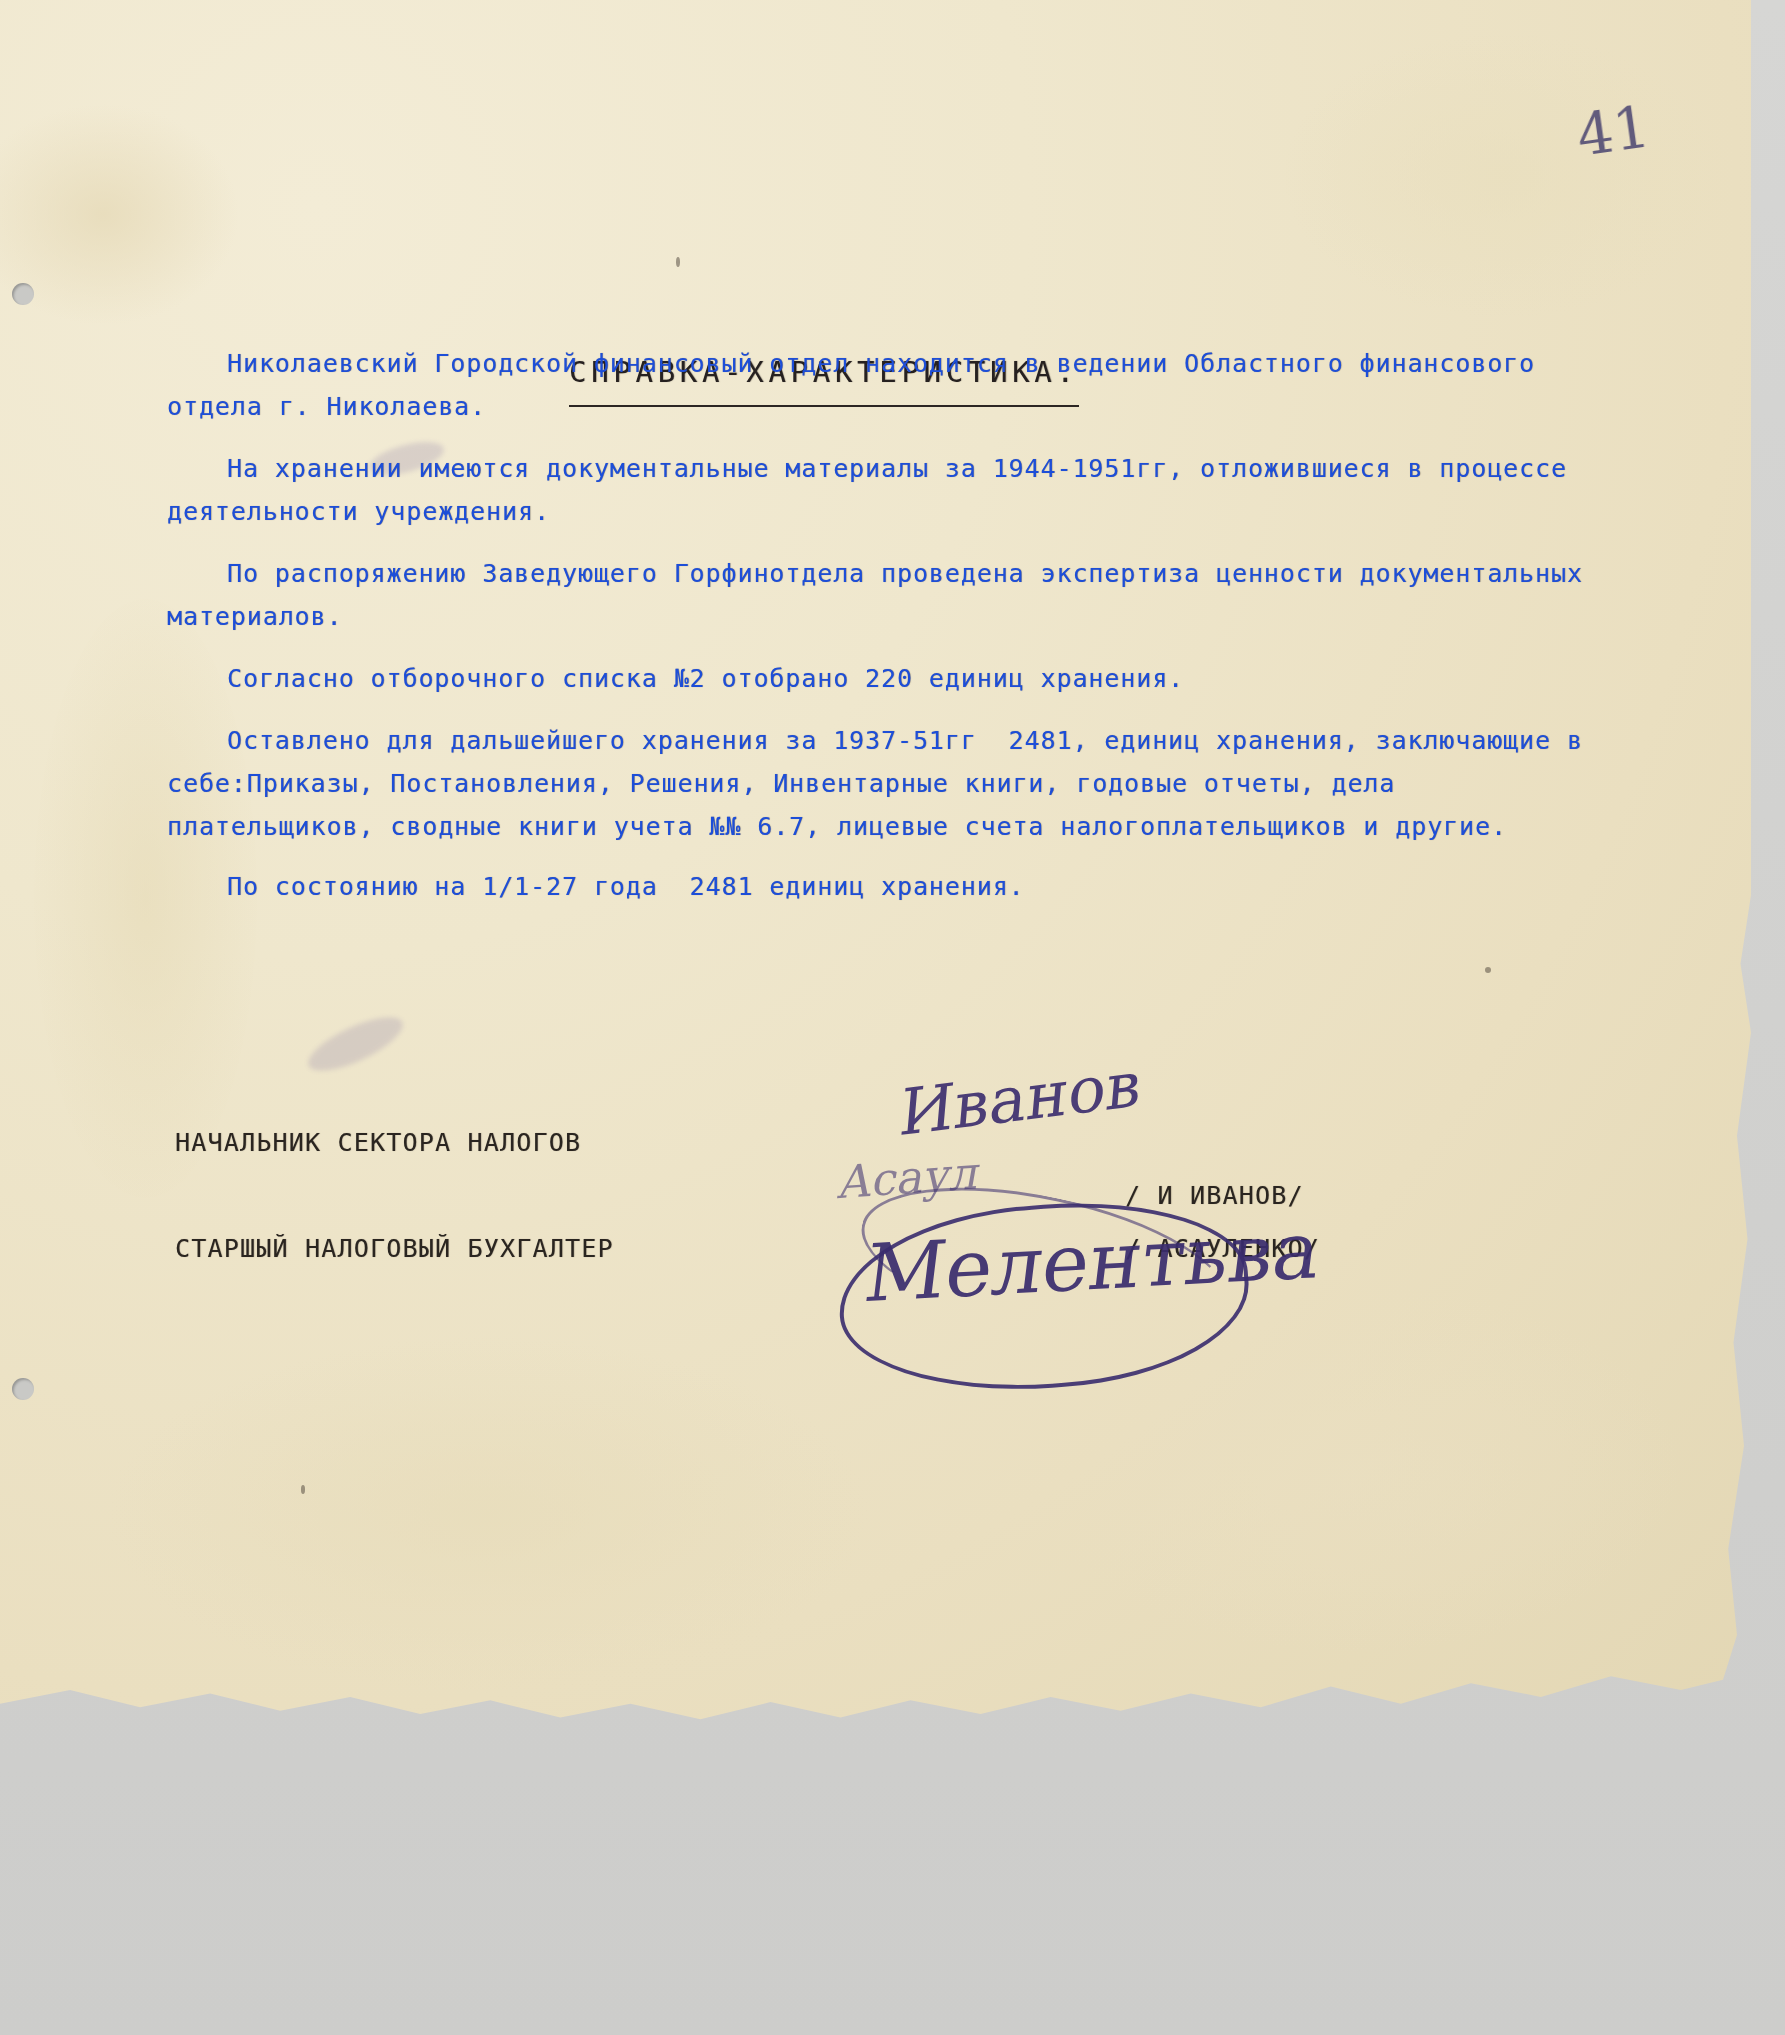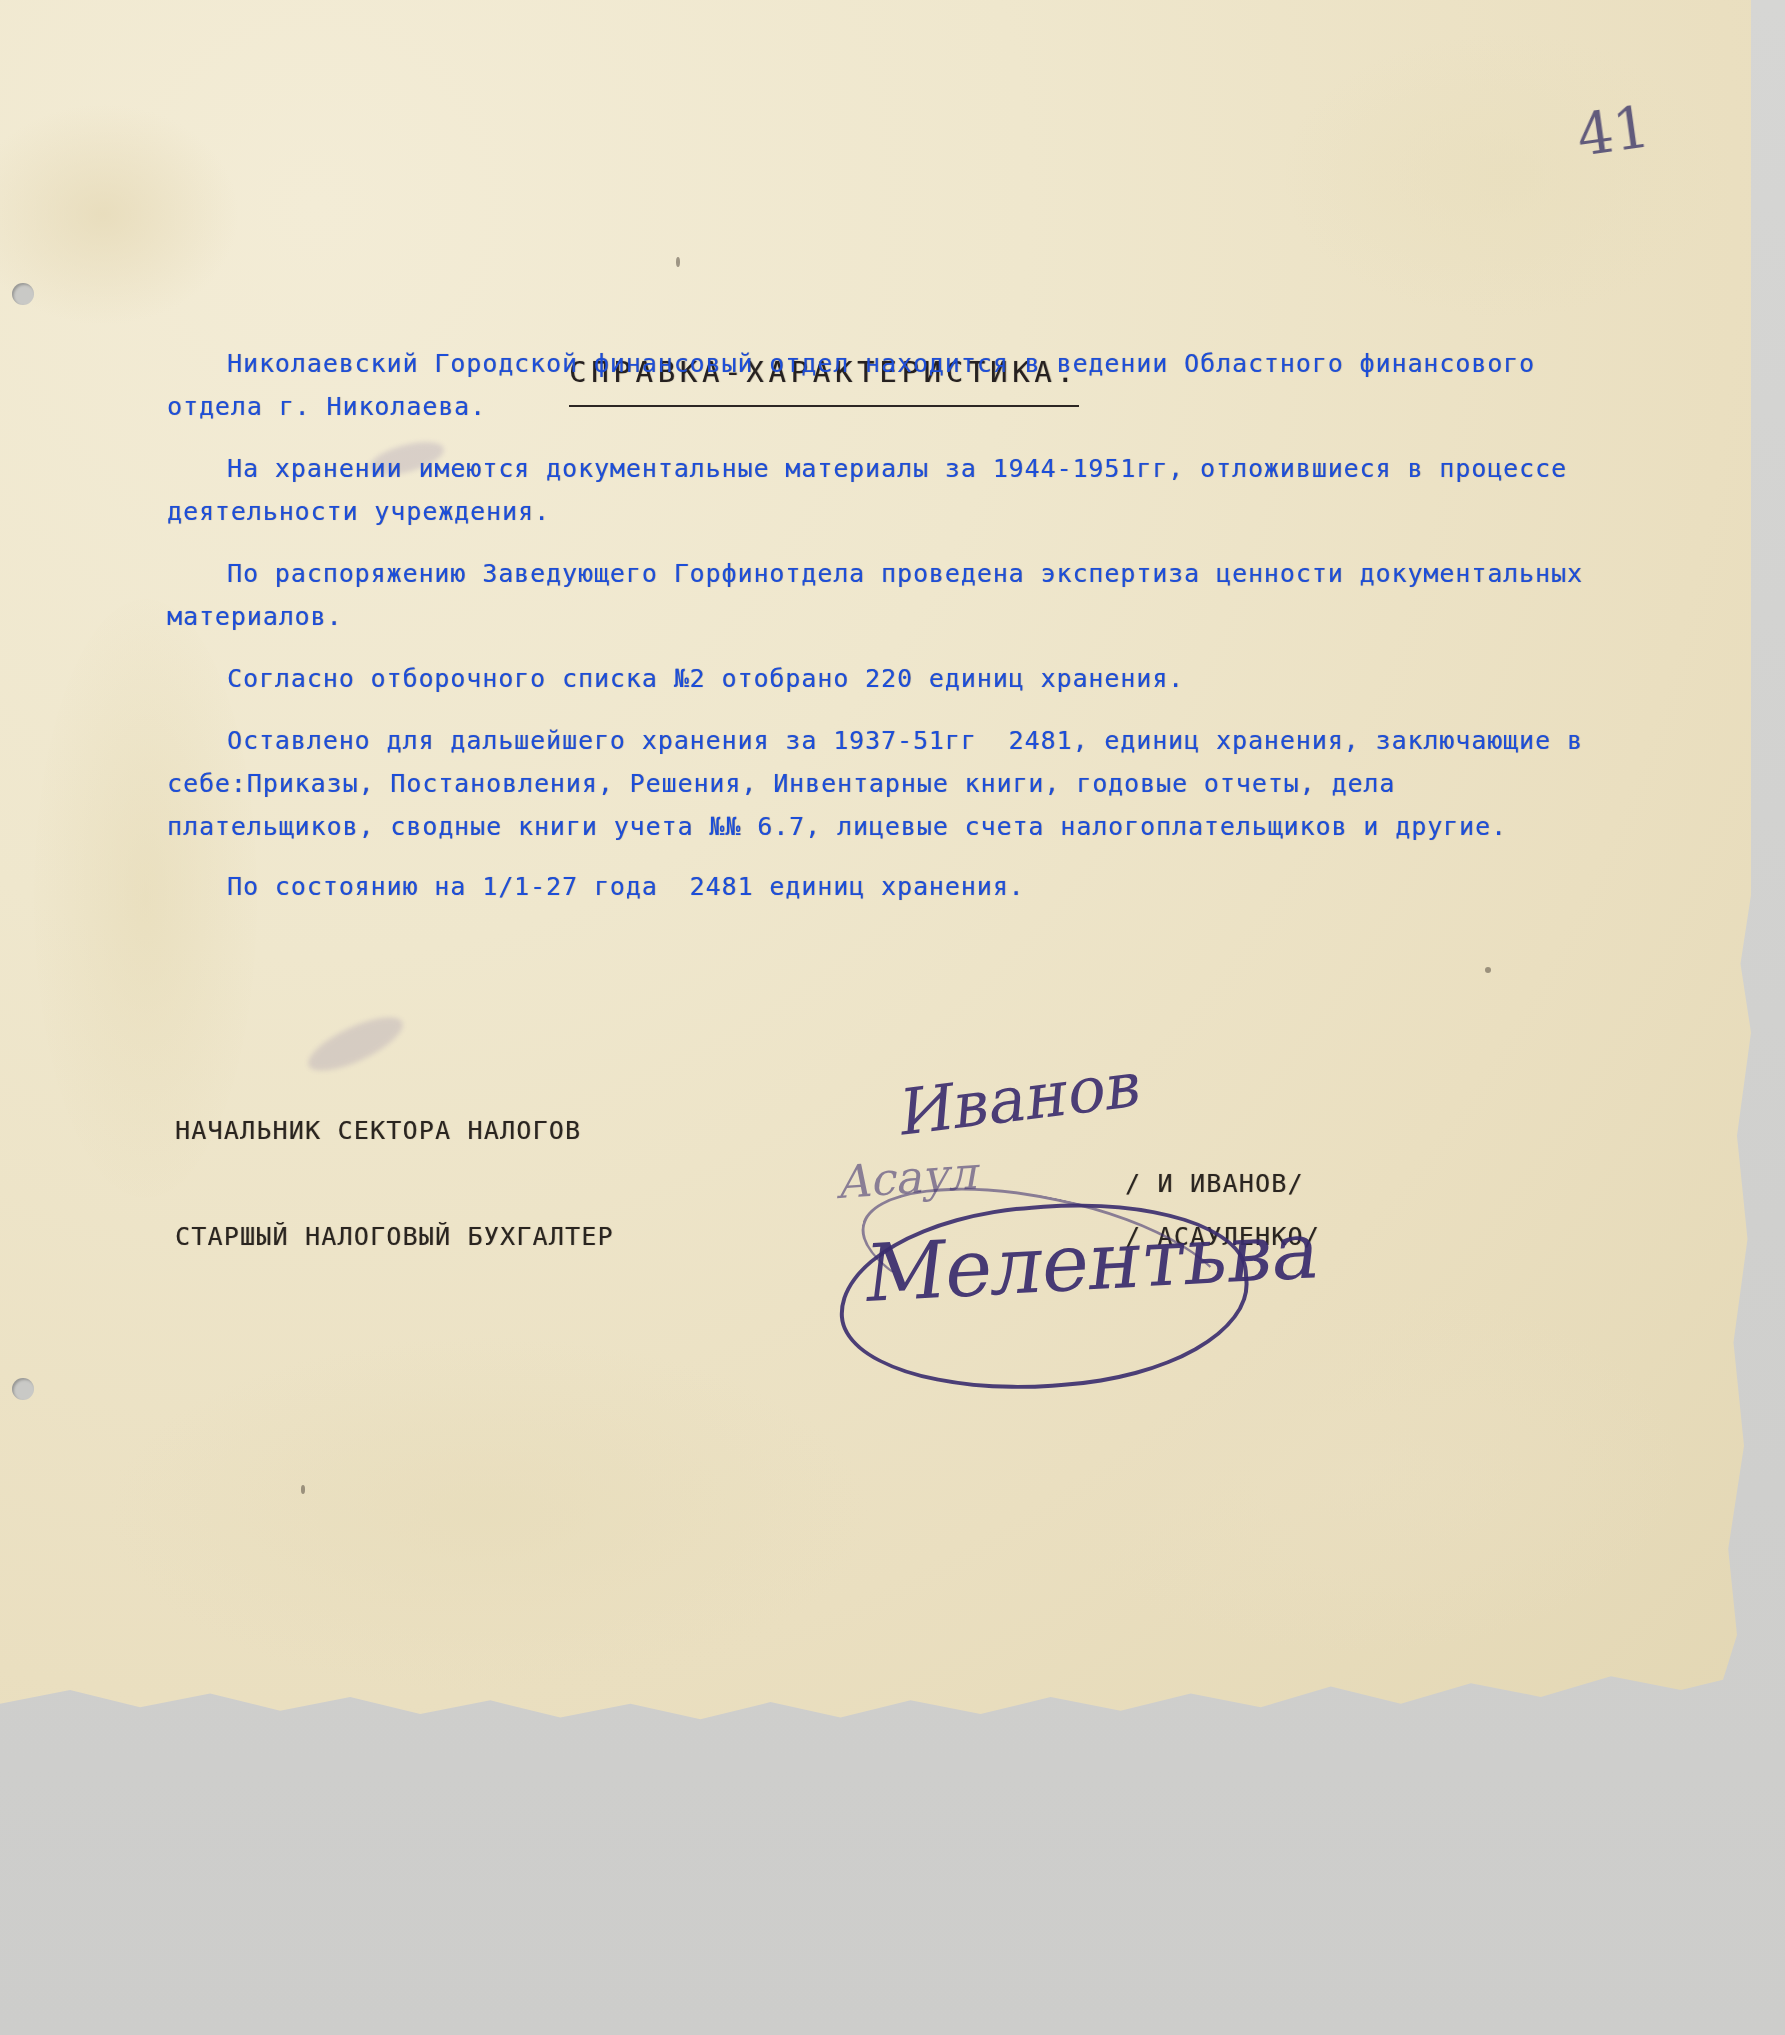--- a/index.html
+++ b/index.html
@@ -134,21 +134,21 @@
     font-size: 25px;
     letter-spacing: 1.2px;
     color: #2a2520;
     text-shadow: 0.5px 0.3px 0.8px rgba(60,48,40,.45);
     filter: blur(0.2px);
   }
   .sigrow {
     position: relative;
     height: 53px;
     display: flex;
-    align-items: center;
+    align-items: flex-end;
   }
   .sigrole { width: 651px; }
   .signame { position: absolute; left: 950px; }
 
   
   .ink {
     position: absolute;
     color: #3a2c6e;
     font-family: "DejaVu Serif", serif;
     pointer-events: none;

